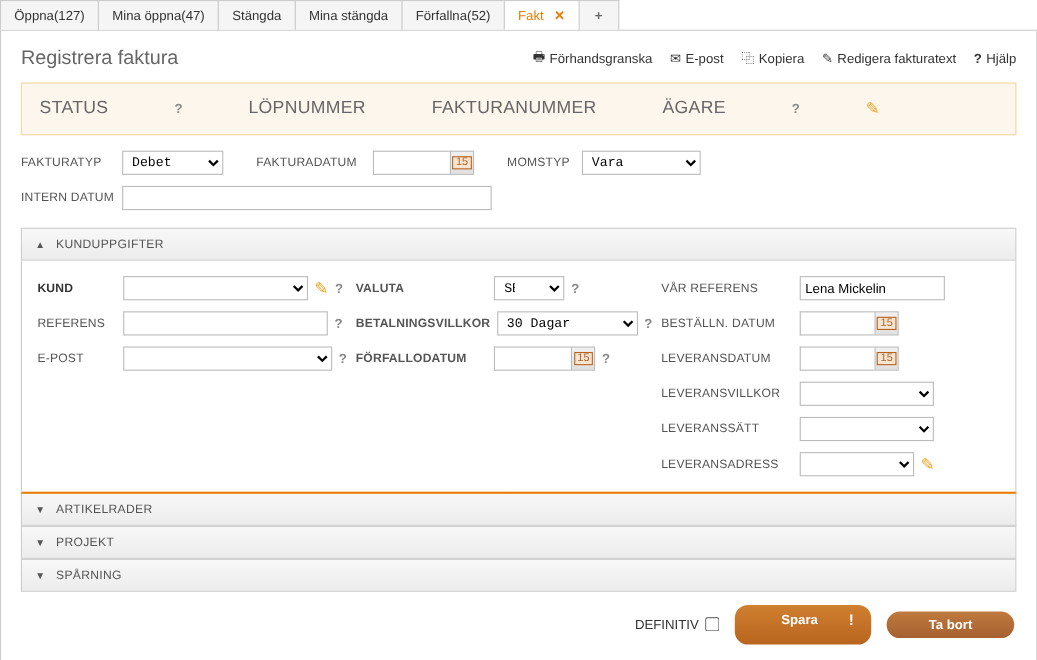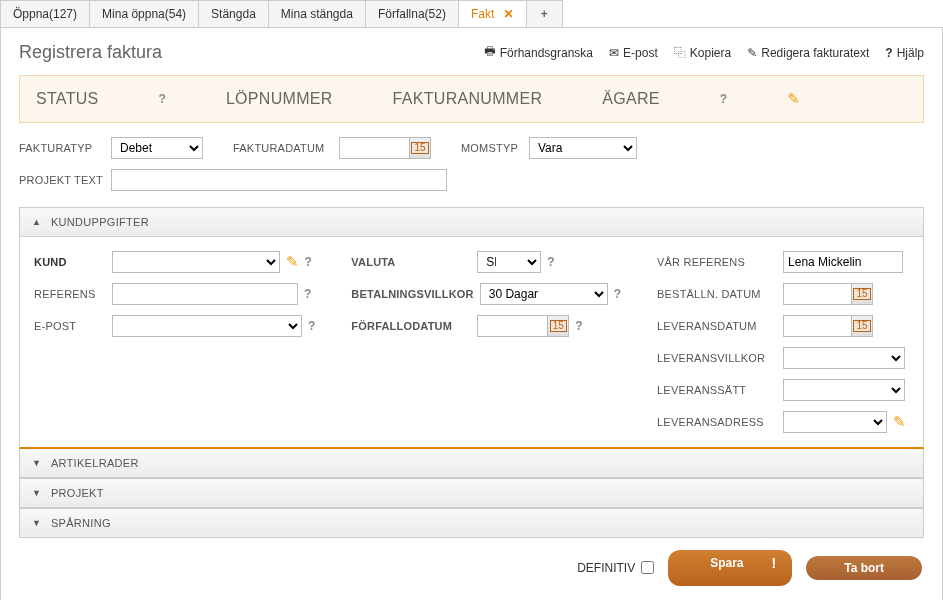--- a/index.html
+++ b/index.html
@@ -24,32 +24,32 @@
 .status-label { color: #666; font-size: 16px; letter-spacing: 0.3px; }
 .q-mark { color: #888; font-weight: bold; cursor: pointer; }
 .pencil { color: #f39c12; cursor: pointer; font-size: 15px; }
 
 .form-row { display: flex; gap: 30px; margin-bottom: 10px; align-items: center; }
 .field { display: flex; align-items: center; gap: 6px; }
 .field-label { color: #555; font-size: 11px; min-width: 86px; letter-spacing: 0.2px; }
 .field-label.bold { font-weight: bold; color: #333; }
 
 select, input[type=text] { border: 1px solid #bbb; height: 22px; padding: 2px 4px; font-size: 12px; background: #fff; }
-select { padding-right: 28px; }
+select { padding-right: 28px; font-family: Liberation Mono, monospace; }
 .date-input { display: flex; }
 .date-input input { width: 70px; border-right: none; }
 .date-btn { width: 22px; height: 22px; border: 1px solid #bbb; background: linear-gradient(#f0f0f0,#e0e0e0); display: flex; align-items: center; justify-content: center; cursor: pointer; }
 .cal-icon { font-size: 10px; color: #b8641f; border:1px solid #b8641f; background:#f5e5d5; padding:0 2px; line-height:10px; }
 
 .section { border: 1px solid #ccc; background: linear-gradient(#f8f8f8,#ececec); padding: 8px 12px; margin-top: 0px; display:flex; align-items:center; gap:10px; cursor:pointer; }
 .section + .section-body { border: 1px solid #ccc; border-top:none; border-bottom: 2px solid #e67e00; padding: 14px; }
 .section-toggle { font-size: 9px; color:#555; }
 .section-title { font-size: 11px; color: #555; letter-spacing:0.3px; }
 
-.cols { display: flex; gap: 36px; }
+.cols { display: flex; gap: 8px; }
 .col { display:flex; flex-direction:column; gap:10px; }
 .col .field-label { min-width: 100px; }
 .col2 .field-label { min-width: 120px; font-weight: bold; }
 .col3 .field-label { min-width: 120px; }
 
 .collapsed-sections { margin-top: 0; }
 .collapsed-sections .section { border-top: 1px solid #ccc; }
 .collapsed-sections .section:first-child { border-top: none; }
 
 .footer { display:flex; justify-content:flex-end; align-items:center; gap:14px; padding: 12px 2px 2px; }
@@ -57,21 +57,21 @@
 .btn { border:none; border-radius: 12px; padding: 5px 32px; color:#fff; font-weight:bold; cursor:pointer; font-size:12px; }
 .btn-save { background: linear-gradient(#d08030,#b8641f); display:flex; align-items:center; gap:28px; padding:5px 16px 15px 42px;}
 .btn-save .bang { font-weight:bold; font-size:14px; }
 .btn-del { background: linear-gradient(#bf7a3f,#a56030); padding:5px 38px;}
 </style>
 </head>
 <body>
 
 <div class="tabs">
   <div class="tab"><span class="tab-label">Öppna(127)</span></div>
-  <div class="tab"><span class="tab-label">Mina öppna(54)</span></div>
+  <div class="tab"><span class="tab-label">Mina öppna(47)</span></div>
   <div class="tab"><span class="tab-label">Stängda</span></div>
   <div class="tab"><span class="tab-label">Mina stängda</span></div>
   <div class="tab"><span class="tab-label">Förfallna(52)</span></div>
   <div class="tab active">
     <span class="tab-label">Fakt</span>
     <span class="tab-close">✕</span>
   </div>
   <div class="tab add">+</div>
 </div>
 
@@ -135,21 +135,21 @@
           </div>
       </div>
     </div>
     <div class="field">
       <span class="field-label" style="min-width:62px">MOMSTYP</span>
       <select style="width:108px"><option>Vara</option></select>
     </div>
   </div>
   <div class="form-row" style="margin-bottom:16px">
     <div class="field">
-      <span class="field-label">PROJEKT TEXT</span>
+      <span class="field-label">INTERN DATUM</span>
       <input type="text" style="width: 336px;">
     </div>
   </div>
 
   <div class="section">
     <span class="section-toggle">▲</span>
     <span class="section-title">KUNDUPPGIFTER</span>
   </div>
   <div class="section-body">
     <div class="cols">
@@ -191,21 +191,21 @@
                 <span class="cal-icon">15</span>
               </div>
           </div>
           <span class="q-mark">?</span>
         </div>
       </div>
 
       <div class="col col3">
         <div class="field">
           <span class="field-label">VÅR REFERENS</span>
-          <input type="text" style="width: 120px;" value="Lena Mickelin">
+          <input type="text" style="width: 132px;" value="Lena Mickelin">
         </div>
         <div class="field">
           <span class="field-label">BESTÄLLN. DATUM</span>
           <div class="date-input">
             <input type="text" style="width: 68px;">
             <div class="date-btn">
                 <span class="cal-icon">15</span>
               </div>
           </div>
         </div>

